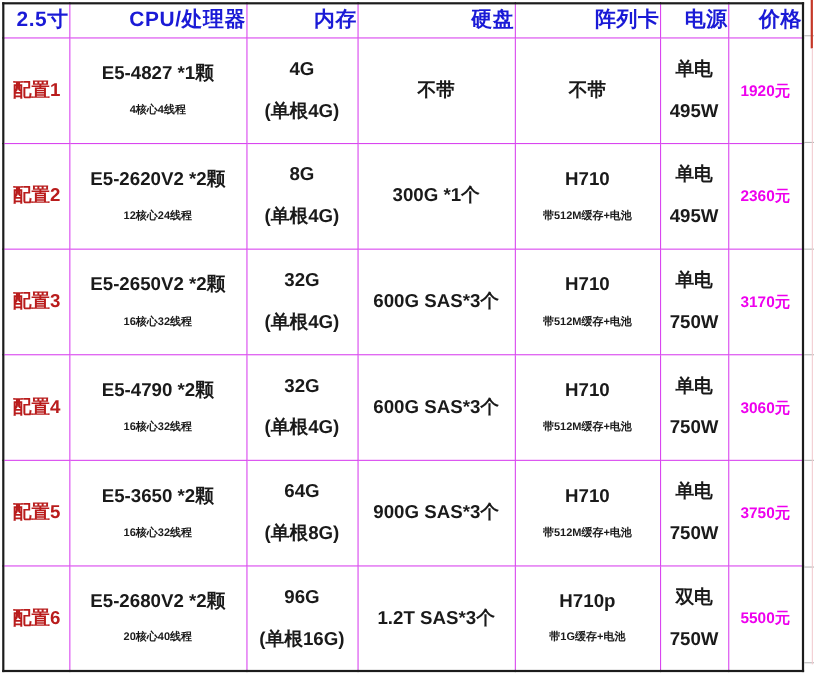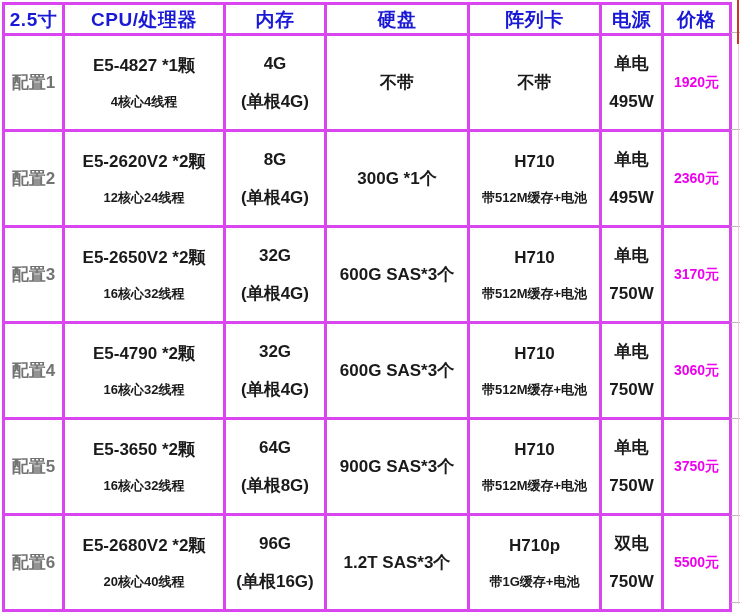--- a/index.html
+++ b/index.html
@@ -10,22 +10,22 @@
   }
   .canvas { position:absolute; inset:0; background:#ffffff; }
 
   table.price-table {
     position:absolute; left:2px; top:2px;
     border-collapse:collapse; table-layout:fixed;
     background:#ffffff;
     border:2px solid #1c1c1c;
   }
   th, td {
-    border:3px solid #d946ef;
-    padding:0; margin:0; text-align:center; vertical-align:middle;
+    border:1px solid #d946ef;
+    padding:0; margin:0; text-align:right; vertical-align:middle;
   }
   thead tr { height:31px; }
   tbody tr { height:96px; }
 
   col.c0 { width:60px; }
   col.c1 { width:161px; }
   col.c2 { width:101px; }
   col.c3 { width:143px; }
   col.c4 { width:132px; }
   col.c5 { width:62px; }
@@ -33,23 +33,23 @@
 
   th {
     color:#1a1ad6; font-size:19px; font-weight:bold;
     letter-spacing:0.5px; line-height:1;
   }
   .cell {
     display:flex; flex-direction:column; align-items:center;
     justify-content:center; gap:20px; width:100%; height:100%;
     line-height:1.05;
   }
-  .cfg   { color:#737373; font-size:17px; }
+  .cfg   { color:#b91c1c; font-size:17px; }
   .main  { color:#1a1a1a; font-size:17px; white-space:nowrap; }
-  .sub   { color:#1a1a1a; font-size:13px; white-space:nowrap; }
+  .sub   { color:#1a1a1a; font-size:10px; white-space:nowrap; }
   .price { color:#ee00ee; font-size:14px; }
   .sub:empty, .main:empty { display:none; }
 
   .gridline-artifact {
     position:absolute; left:731px; width:9px; height:1px;
     background:#b8b8b8;
   }
   .red-edge-artifact {
     position:absolute; left:737px; top:0; width:2px; height:44px;
     background:#c53727;

